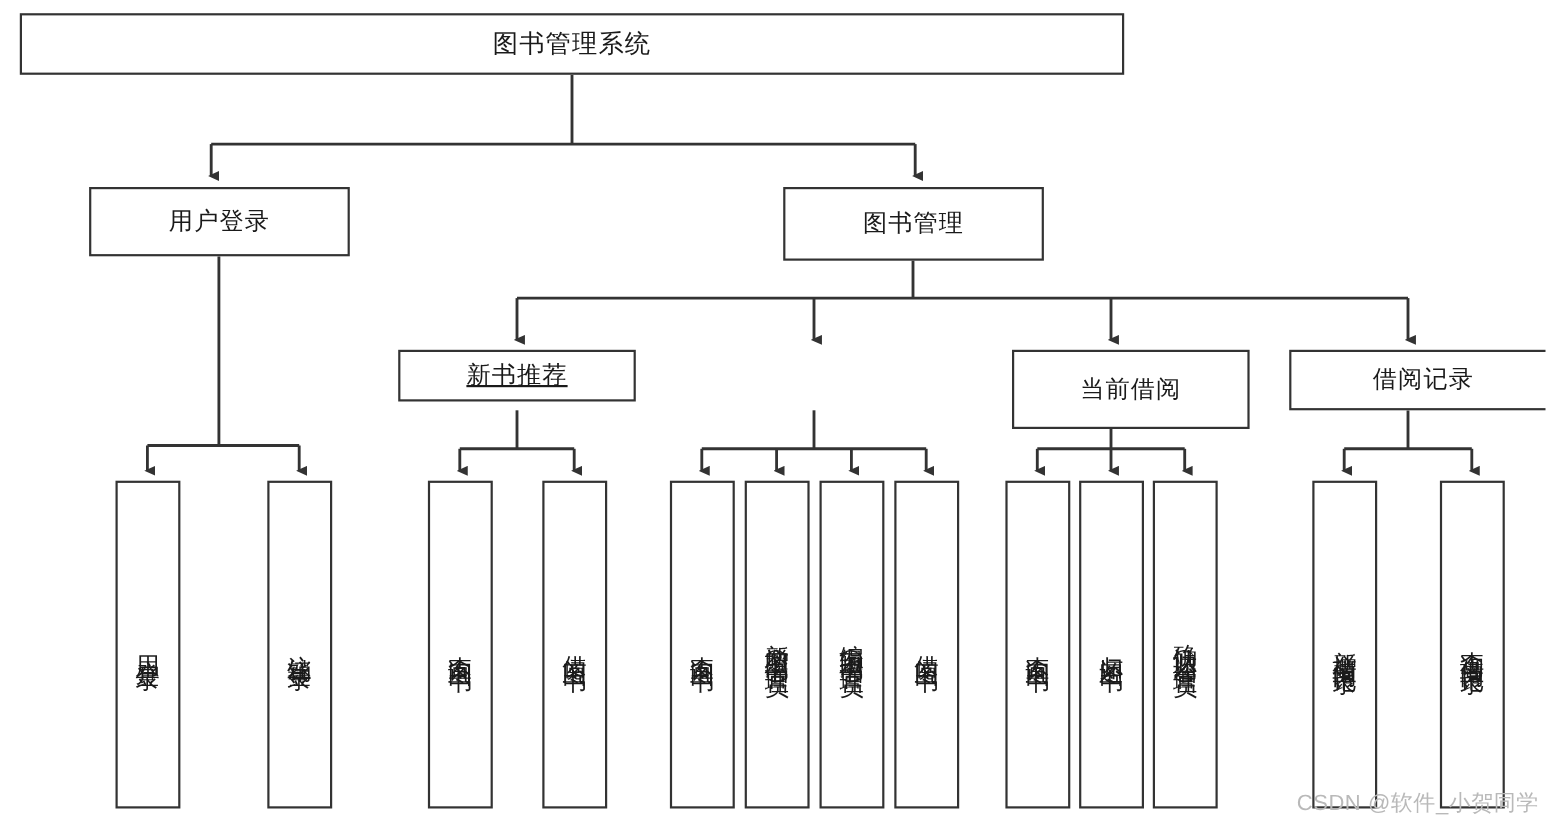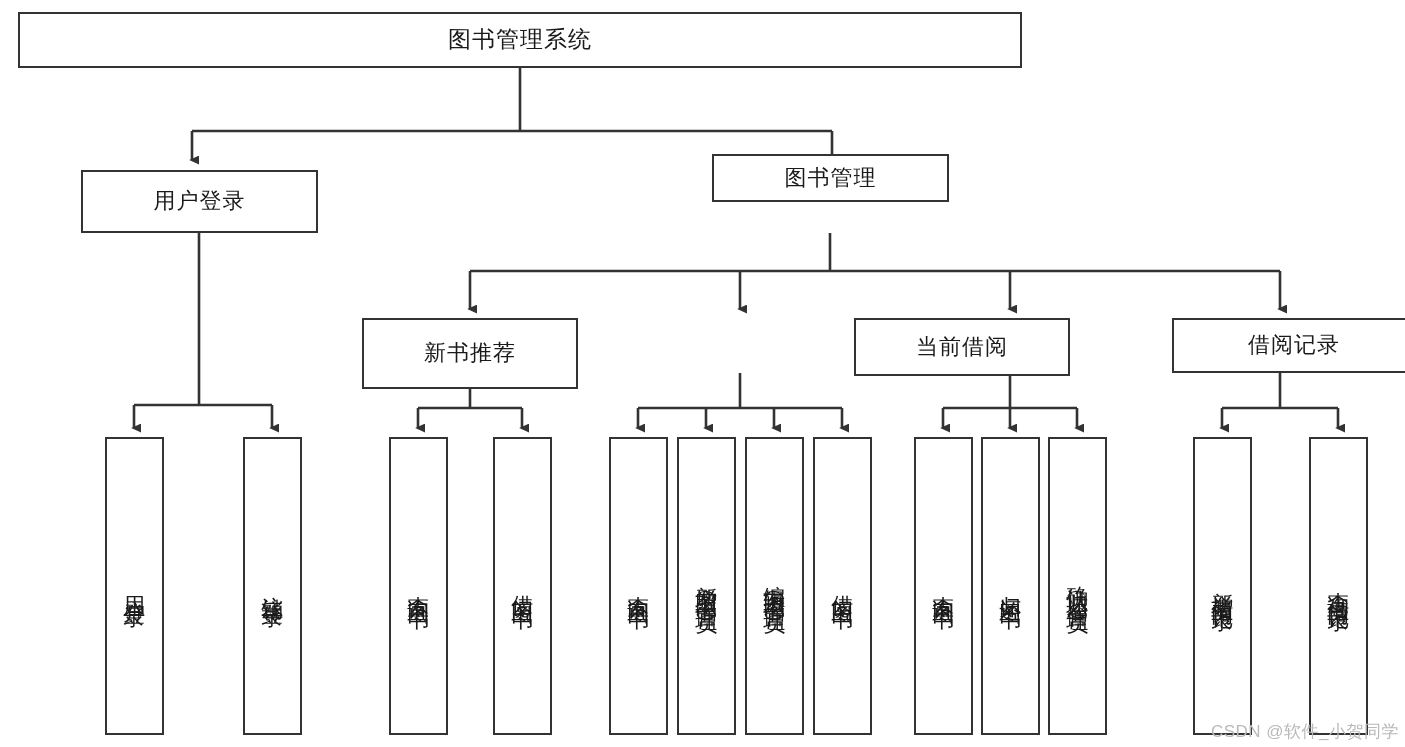--- a/index.html
+++ b/index.html
@@ -60,21 +60,21 @@
   .node.vert .vlabel {
     writing-mode: vertical-rl;
     text-orientation: upright;
     white-space: nowrap;
     display: block;
   }
   .watermark {
     position: absolute;
     right: 6px;
     bottom: 4px;
-    font-size: 17px;
+    font-size: 20px;
     color: #b9b9b9;
     letter-spacing: 0.5px;
     white-space: nowrap;
   }
 </style>
 </head>
 <body>
 
 <div id="canvas">
 
@@ -128,28 +128,28 @@
     </g>
   </svg>
 
   <div class="node horiz root" style="left:18px; top:12px; width:1004px; height:56px;">
     <span>图书管理系统</span>
   </div>
 
   <div class="node horiz" style="left:81px; top:170px; width:237px; height:63px;">
     <span>用户登录</span>
   </div>
-  <div class="node horiz" style="left:712px; top:154px; width:237px; height:48px;">
+  <div class="node horiz" style="left:712px; top:170px; width:237px; height:67px;">
     <span>图书管理</span>
   </div>
 
-  <div class="node horiz" style="left:362px; top:318px; width:216px; height:71px;">
+  <div class="node horiz" style="left:362px; top:318px; width:216px; height:47px;text-decoration:underline;">
     <span>新书推荐</span>
   </div>
-  <div class="node horiz" style="left:854px; top:318px; width:216px; height:58px;">
+  <div class="node horiz" style="left:920px; top:318px; width:216px; height:72px;">
     <span>当前借阅</span>
   </div>
   <div class="node horiz" style="left:1172px; top:318px; width:244px; height:55px;">
     <span>借阅记录</span>
   </div>
 
   <div class="node vert" style="left:105px; top:437px; width:59px; height:298px;">
     <span class="vlabel">用户登录</span>
   </div>
   <div class="node vert" style="left:243px; top:437px; width:59px; height:298px;">

